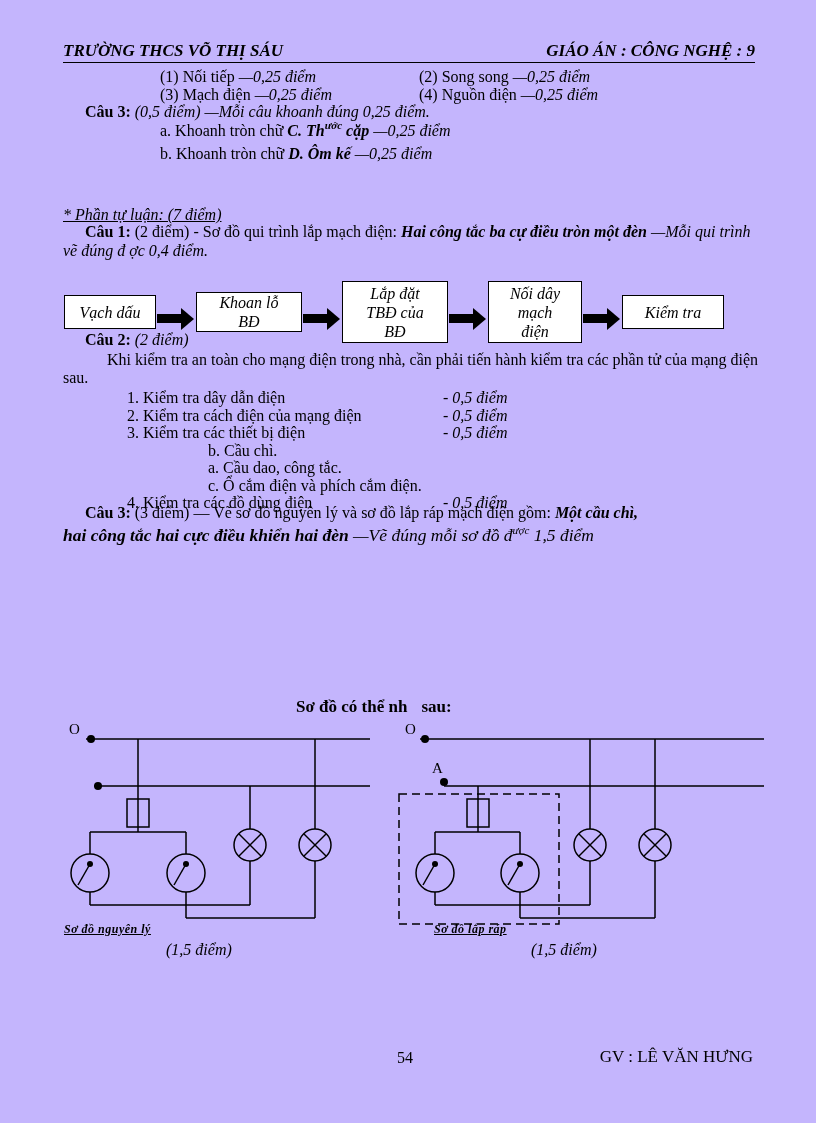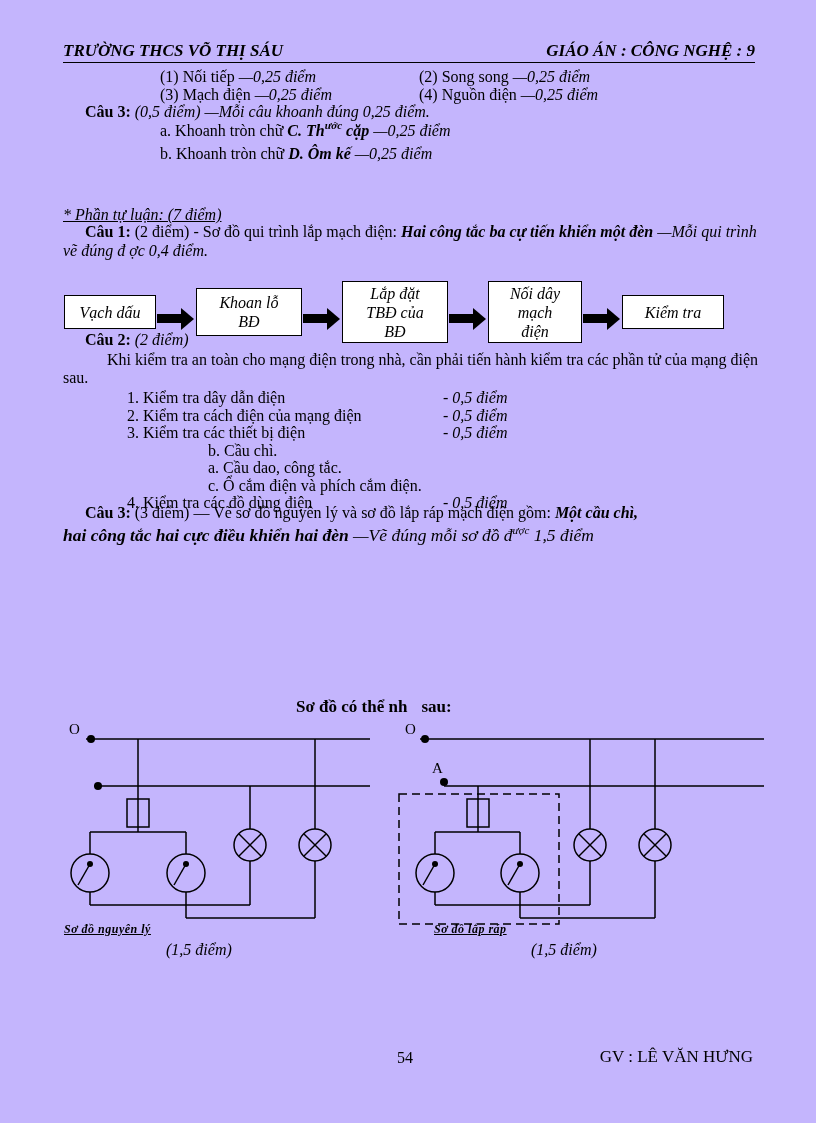--- a/index.html
+++ b/index.html
@@ -34,21 +34,21 @@
 
   #cau1 { position:absolute; top:223px; left:63px; width:697px; line-height:18.5px; text-indent:22px; }
 
   #flowchart { position:absolute; top:281px; left:64px; display:flex; align-items:center; }
   .fc-box {
     border:1.3px solid #000; background:#fff; flex:none;
     display:flex; flex-direction:column; justify-content:center; align-items:center;
     font-style:italic; line-height:19px; text-align:center;
   }
   .fc-b1 { width:92px;  height:34px; }
-  .fc-b2 { width:106px; height:48px; }
+  .fc-b2 { width:106px; height:40px; }
   .fc-b3 { width:106px; height:62px; }
   .fc-b4 { width:94px;  height:62px; }
   .fc-b5 { width:102px; height:34px; }
   .fc-arrow { position:relative; width:24px; height:9px; background:#000; margin:13px 15px 0 1px; flex:none; }
   .fc-arrow::after {
     content:""; position:absolute; left:24px; top:-6.5px;
     border-top:11px solid transparent; border-bottom:11px solid transparent; border-left:13px solid #000;
   }
 
   #cau2-label { position:absolute; top:331px; left:85px; }
@@ -127,21 +127,21 @@
     </div>
   </div>
 
   <div id="essay-heading">
     <span class="it u">* Phần tự luận: (7 điểm)</span>
   </div>
 
   <p id="cau1">
     <span class="b">Câu 1:</span>
     <span>(2 điểm) - Sơ đồ qui trình lắp mạch điện:</span>
-    <span class="bi">Hai công tắc ba cự tiến khiển một đèn</span>
+    <span class="bi">Hai công tắc ba cự điều tròn một đèn</span>
     <span class="it">—Mỗi qui trình vẽ đúng đ ợc 0,4 điểm.</span>
   </p>
 
   <div id="flowchart">
     <div class="fc-box fc-b1">
       <span>Vạch dấu</span>
     </div>
     <div class="fc-arrow"></div>
     <div class="fc-box fc-b2">
       <span>Khoan lỗ</span>

